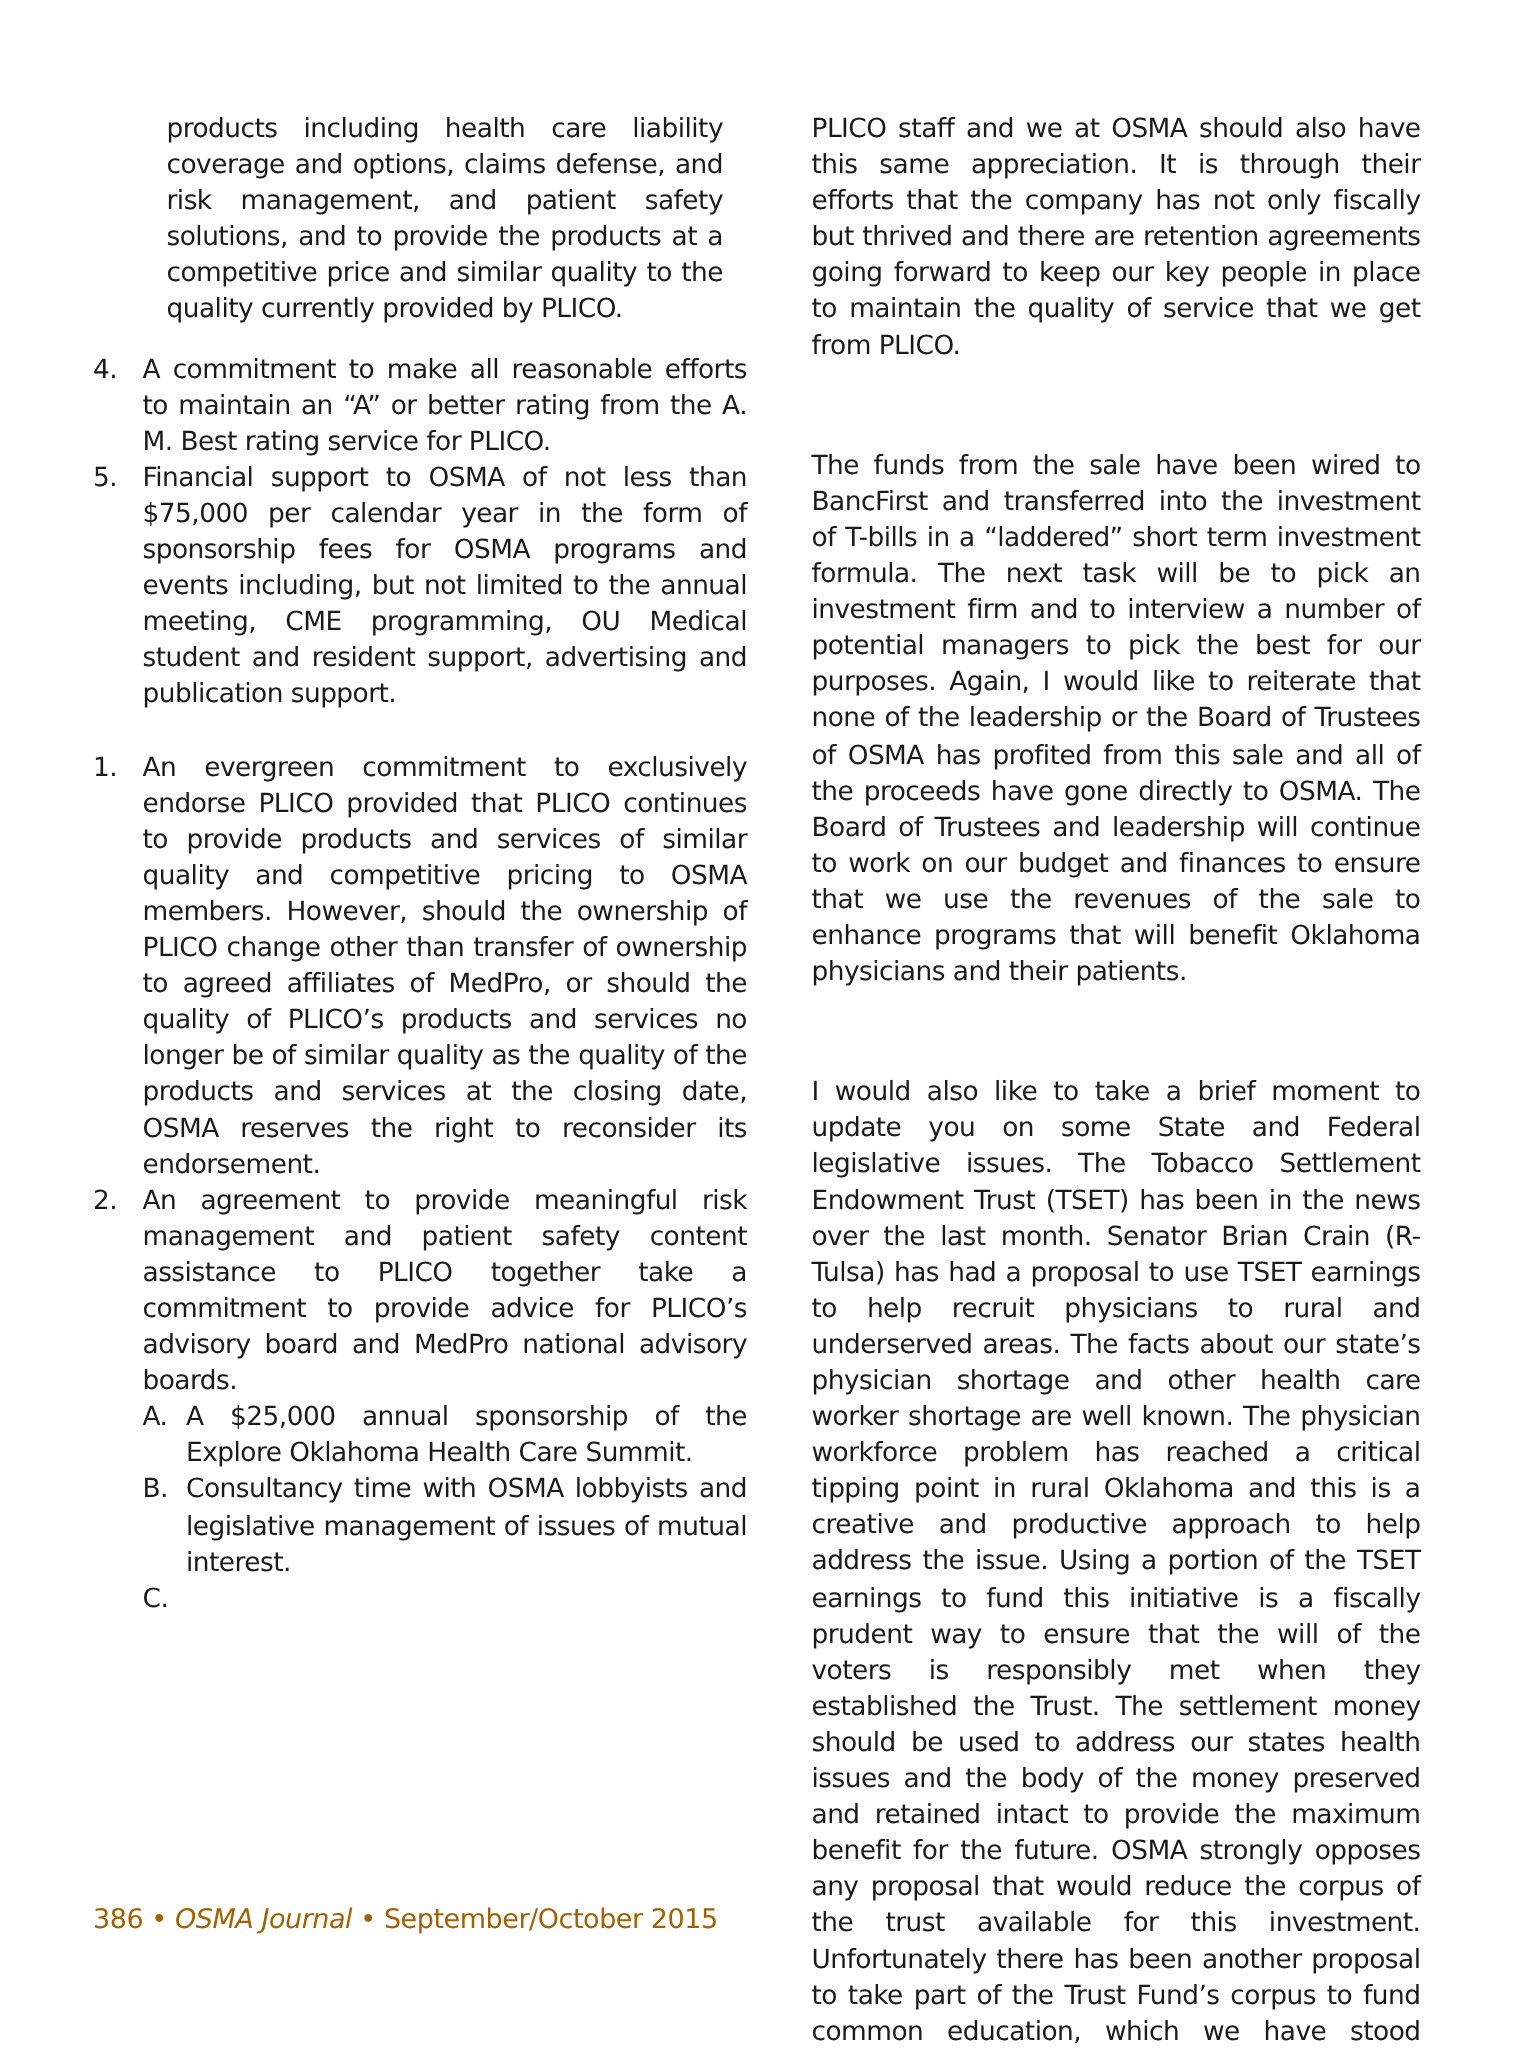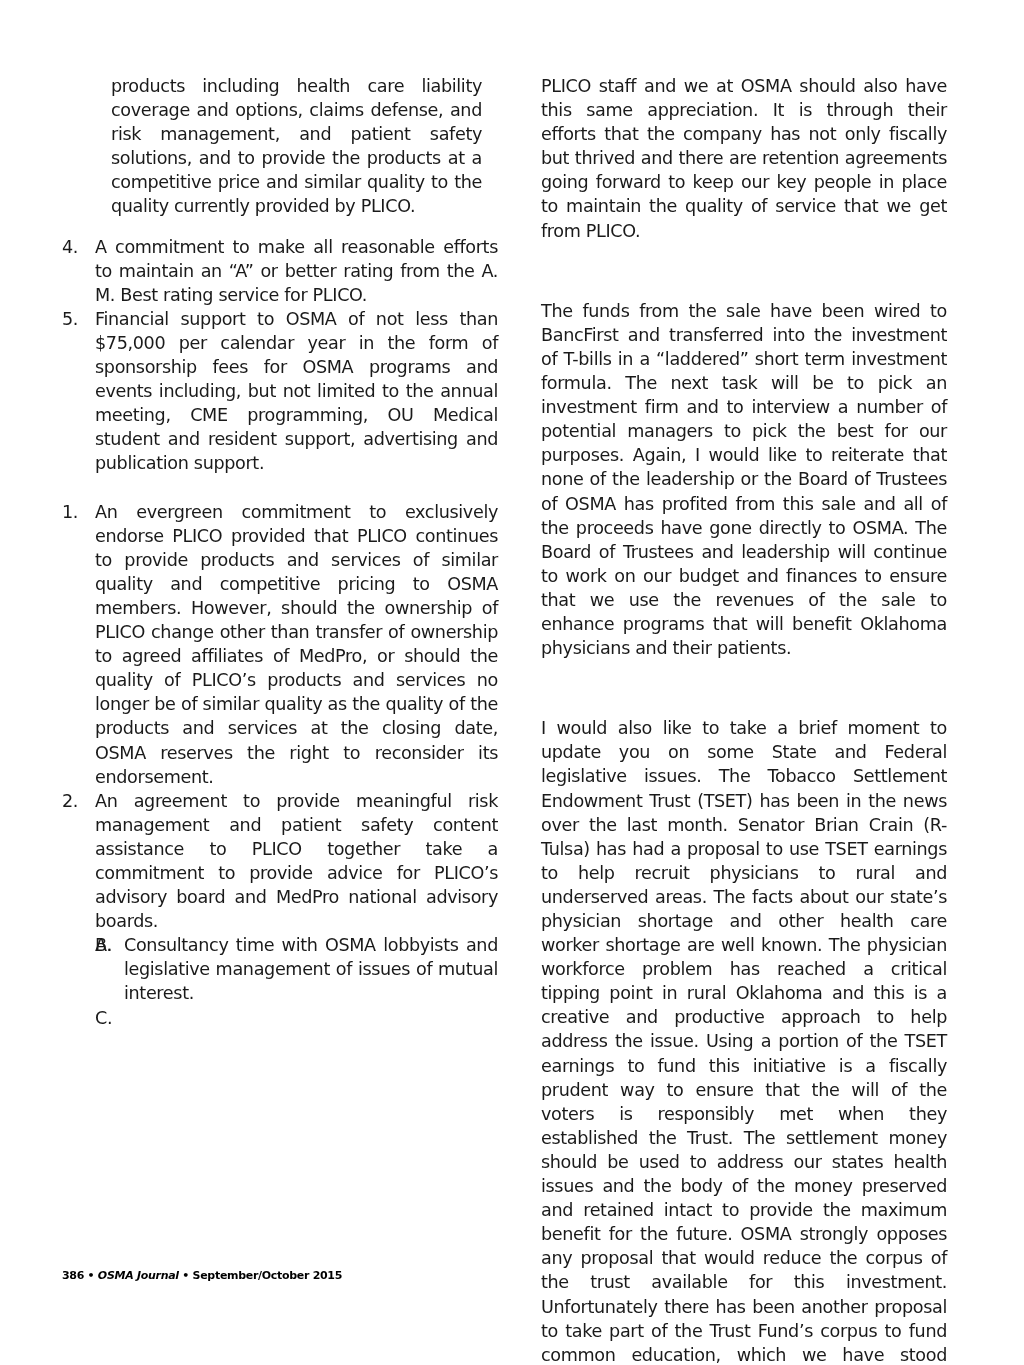--- a/index.html
+++ b/index.html
@@ -8,21 +8,21 @@
   .col { position: absolute; top: 58px; font-size: 17.6px; line-height: 24.1px; letter-spacing: -0.35px; }
   .col.left { left: 62px; width: 436px; }
   .col.right { left: 525px; width: 438px; }
   p { margin: 16px; text-align: justify; text-align-last: left; }
   .gap { height: 24.1px; }
   .item { position: relative; padding-left: 33px; text-align: justify; text-align-last: left; }
   .item .num { position: absolute; left: 0; top: 0; }
   .sub { position: relative; padding-left: 62px; text-align: justify; text-align-last: left; }
   .sub .num { position: absolute; left: 33px; top: 0; }
   .cont { padding-left: 33px; text-align: justify; text-align-last: left; }
-  .footer { position: absolute; left: 62px; top: 1269px; font-size: 11px; letter-spacing: -0.3px; color: #000000; font-weight: bold; }
+  .footer { position: absolute; left: 62px; top: 1269px; font-size: 18px; letter-spacing: -0.3px; color: #a16207; }
   .footer em { font-style: italic; }
 </style>
 </head>
 <body>
 
 <div class="col left">
   <p class="cont">products including health care liability coverage and options, claims defense, and risk management, and patient safety solutions, and to provide the products at a competitive price and similar quality to the quality currently provided by PLICO.</p>
   <div class="item">
     <span class="num">4.</span>
     <span>A commitment to make all reasonable efforts to maintain an “A” or better rating from the A. M. Best rating service for PLICO.</span>
@@ -35,20 +35,21 @@
   <div class="item">
     <span class="num">1.</span>
     <span>An evergreen commitment to exclusively endorse PLICO provided that PLICO continues to provide products and services of similar quality and competitive pricing to OSMA members. However, should the ownership of PLICO change other than transfer of ownership to agreed affiliates of MedPro, or should the quality of PLICO’s products and services no longer be of similar quality as the quality of the products and services at the closing date, OSMA reserves the right to reconsider its endorsement.</span>
   </div>
   <div class="item">
     <span class="num">2.</span>
     <span>An agreement to provide meaningful risk management and patient safety content assistance to PLICO together take a commitment to provide advice for PLICO’s advisory board and MedPro national advisory boards.</span>
   </div>
   <div class="sub">
     <span class="num">A.</span>
+    <span>A $25,000 annual sponsorship of the Explore Oklahoma Health Care Summit.</span>
   </div>
   <div class="sub">
     <span class="num">B.</span>
     <span>Consultancy time with OSMA lobbyists and legislative management of issues of mutual interest.</span>
   </div>
   <div class="sub">
     <span class="num">C.</span>
   </div>
   <div class="gap"></div>
 </div>

